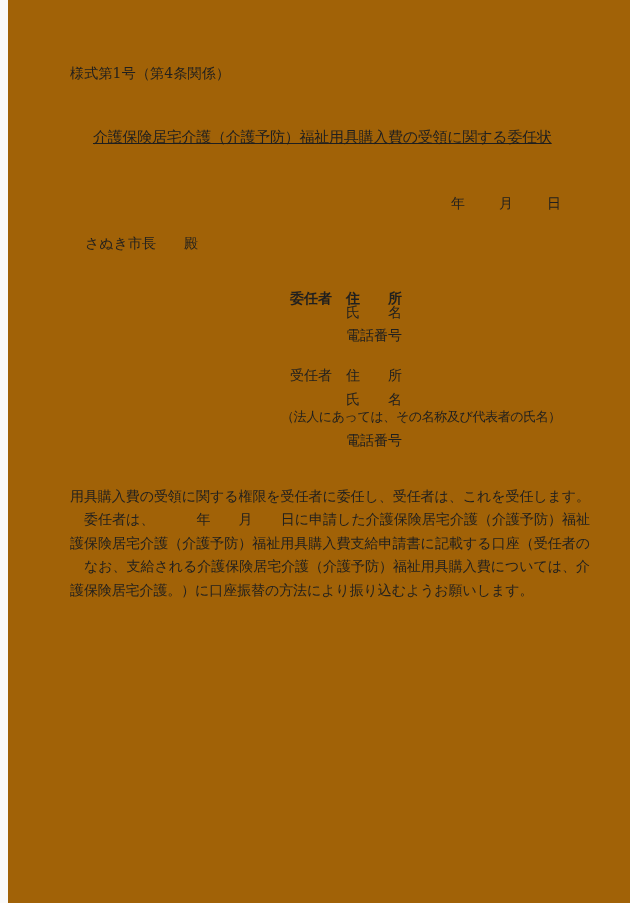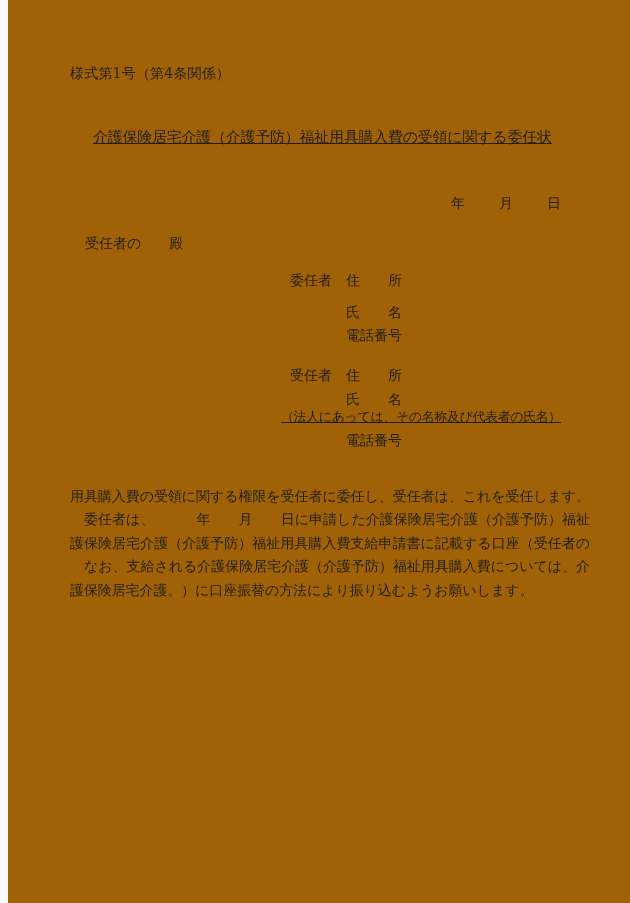--- a/index.html
+++ b/index.html
@@ -40,31 +40,30 @@
   .date-line {
     left: 443px;
     top: 195px;
     display: flex;
     gap: 34px;
   }
   .addressee {
     left: 77px;
     top: 235px;
   }
-  .delegator-1 { left: 282px; top: 272px; }
+  .delegator-1 { left: 282px; top: 290px; font-weight: bold; }
   .delegator-2 { left: 282px; top: 304px; }
   .delegator-3 { left: 282px; top: 327px; }
   .delegate-1 { left: 282px; top: 367px; }
   .delegate-2 { left: 282px; top: 391px; }
   .delegate-note {
     left: 273px;
     top: 410px;
     font-size: 13px;
     letter-spacing: -0.4px;
-    text-decoration: underline;
   }
   .delegate-3 { left: 282px; top: 432px; }
   .body-paragraph {
     position: absolute;
     left: 62px;
     top: 485px;
     width: 520px;
   }
   .body-line {
     line-height: 23.4px;
@@ -86,21 +85,21 @@
   <div class="abs form-number">様式第1号（第4条関係）</div>
 
   <div class="abs doc-title">介護保険居宅介護（介護予防）福祉用具購入費の受領に関する委任状</div>
 
   <div class="abs date-line">
     <span>年</span>
     <span>月</span>
     <span>日</span>
   </div>
 
-  <div class="abs addressee">受任者の　　殿</div>
+  <div class="abs addressee">さぬき市長　　殿</div>
 
   <div class="abs delegator-1">委任者　住　　所</div>
   <div class="abs delegator-2">　　　　氏　　名</div>
   <div class="abs delegator-3">　　　　電話番号</div>
 
   <div class="abs delegate-1">受任者　住　　所</div>
   <div class="abs delegate-2">　　　　氏　　名</div>
   <div class="abs delegate-note">（法人にあっては、その名称及び代表者の氏名）</div>
   <div class="abs delegate-3">　　　　電話番号</div>
 

